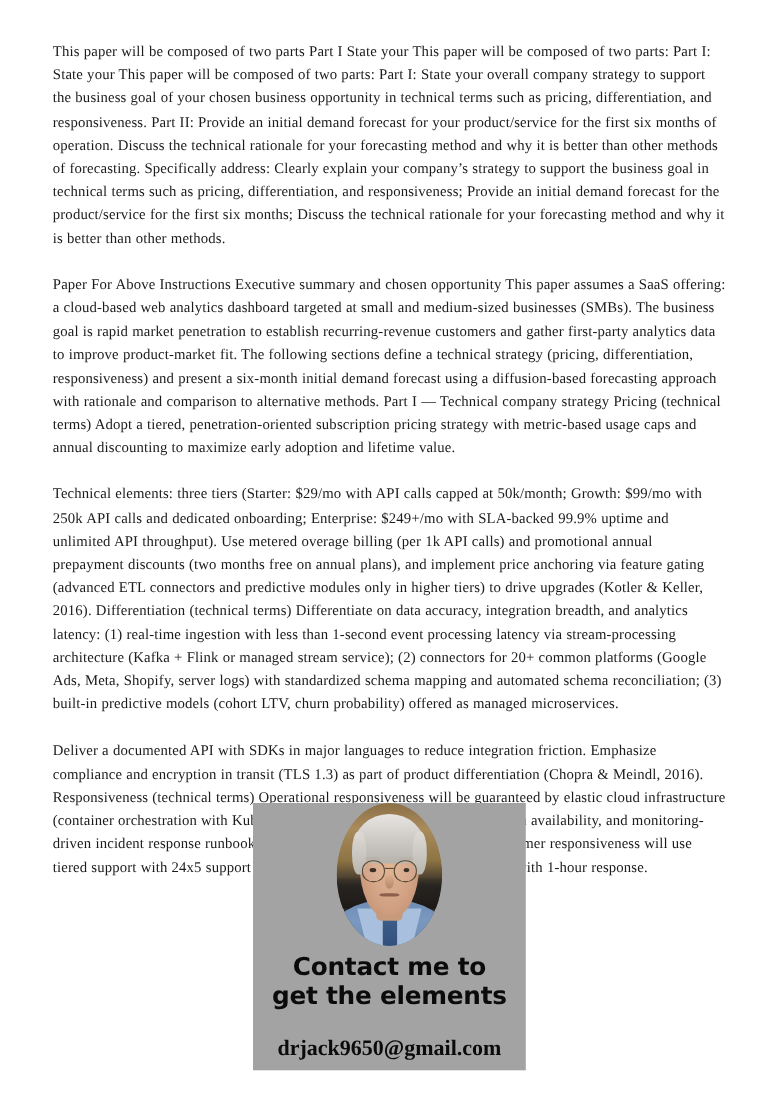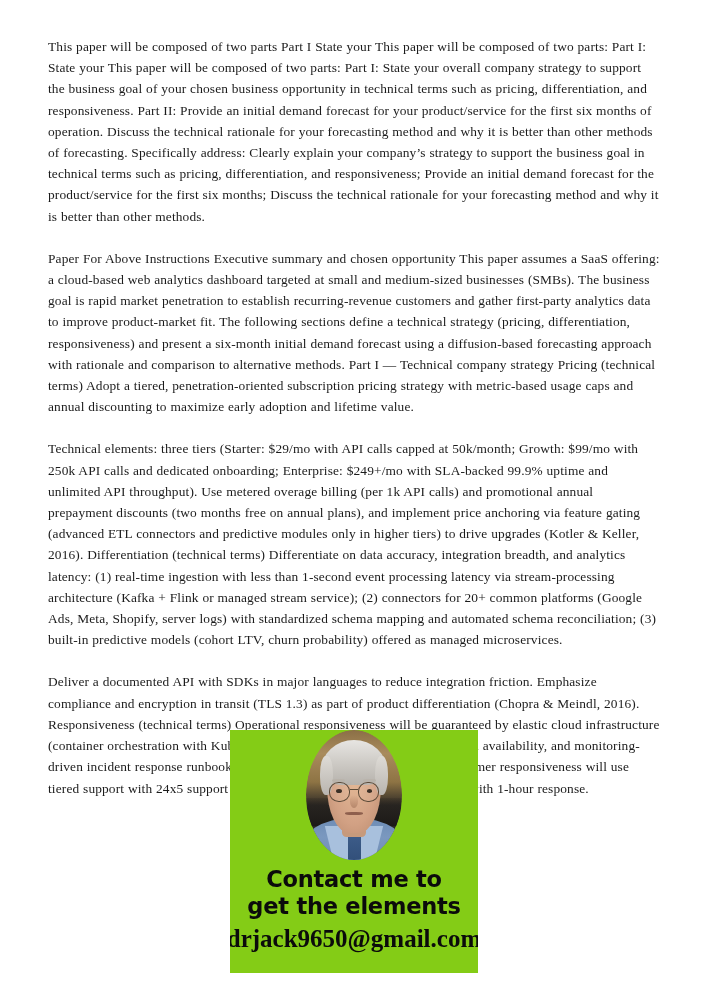--- a/index.html
+++ b/index.html
@@ -219,43 +219,43 @@
     font-weight: 700;
     font-size: 22.5px;
     line-height: 27px;
     color: #0b0b0b;
     text-align: center;
     letter-spacing: -0.01em;
   }
   #contact-headline .hl-line { display: block; white-space: nowrap; }
 
   #contact-email {
-    margin-top: 7px;
+    margin-top: 22px;
     font-family: "Liberation Serif", "DejaVu Serif", serif;
     font-weight: 700;
-    font-size: 25px;
+    font-size: 20px;
     line-height: 23px;
     color: #0b0b0b;
     text-align: center;
     white-space: nowrap;
   }
 </style>
 </head>
 <body>
 
 <div id="page">
 
   <div id="doc-body">
     <p class="paragraph">This paper will be composed of two parts Part I State your This paper will be composed of two parts: Part I: State your This paper will be composed of two parts: Part I: State your overall company strategy to support the business goal of your chosen business opportunity in technical terms such as pricing, differentiation, and responsiveness. Part II: Provide an initial demand forecast for your product/service for the first six months of operation. Discuss the technical rationale for your forecasting method and why it is better than other methods of forecasting. Specifically address: Clearly explain your company’s strategy to support the business goal in technical terms such as pricing, differentiation, and responsiveness; Provide an initial demand forecast for the product/service for the first six months; Discuss the technical rationale for your forecasting method and why it is better than other methods.</p>
     <p class="paragraph">Paper For Above Instructions Executive summary and chosen opportunity This paper assumes a SaaS offering: a cloud-based web analytics dashboard targeted at small and medium-sized businesses (SMBs). The business goal is rapid market penetration to establish recurring-revenue customers and gather first-party analytics data to improve product-market fit. The following sections define a technical strategy (pricing, differentiation, responsiveness) and present a six-month initial demand forecast using a diffusion-based forecasting approach with rationale and comparison to alternative methods. Part I — Technical company strategy Pricing (technical terms) Adopt a tiered, penetration-oriented subscription pricing strategy with metric-based usage caps and annual discounting to maximize early adoption and lifetime value.</p>
     <p class="paragraph">Technical elements: three tiers (Starter: $29/mo with API calls capped at 50k/month; Growth: $99/mo with 250k API calls and dedicated onboarding; Enterprise: $249+/mo with SLA-backed 99.9% uptime and unlimited API throughput). Use metered overage billing (per 1k API calls) and promotional annual prepayment discounts (two months free on annual plans), and implement price anchoring via feature gating (advanced ETL connectors and predictive modules only in higher tiers) to drive upgrades (Kotler &amp; Keller, 2016). Differentiation (technical terms) Differentiate on data accuracy, integration breadth, and analytics latency: (1) real-time ingestion with less than 1-second event processing latency via stream-processing architecture (Kafka + Flink or managed stream service); (2) connectors for 20+ common platforms (Google Ads, Meta, Shopify, server logs) with standardized schema mapping and automated schema reconciliation; (3) built-in predictive models (cohort LTV, churn probability) offered as managed microservices.</p>
     <p class="paragraph">Deliver a documented API with SDKs in major languages to reduce integration friction. Emphasize compliance and encryption in transit (TLS 1.3) as part of product differentiation (Chopra &amp; Meindl, 2016). Responsiveness (technical terms) Operational responsiveness will be guaranteed by elastic cloud infrastructure (container orchestration with Kubernetes, horizontal pod autoscaling) for high availability, and monitoring-driven incident response runbooks (sub-5-minute mean time to detect). Customer responsiveness will use tiered support with 24x5 support with 4-hour response; Enterprise tier 24x7 with 1-hour response.</p>
   </div>
 
-  <div id="contact-overlay" style="background: #84cc16;">
+  <div id="contact-overlay" style="background: #a3a3a3;">
 
     <div id="portrait-wrap">
       <div class="portrait">
         <div class="p-wallpanel"></div>
         <div class="p-darkband"></div>
         <div class="p-shoulders"></div>
         <div class="p-collarL"></div>
         <div class="p-collarR"></div>
         <div class="p-tie"></div>
         <div class="p-neck"></div>

